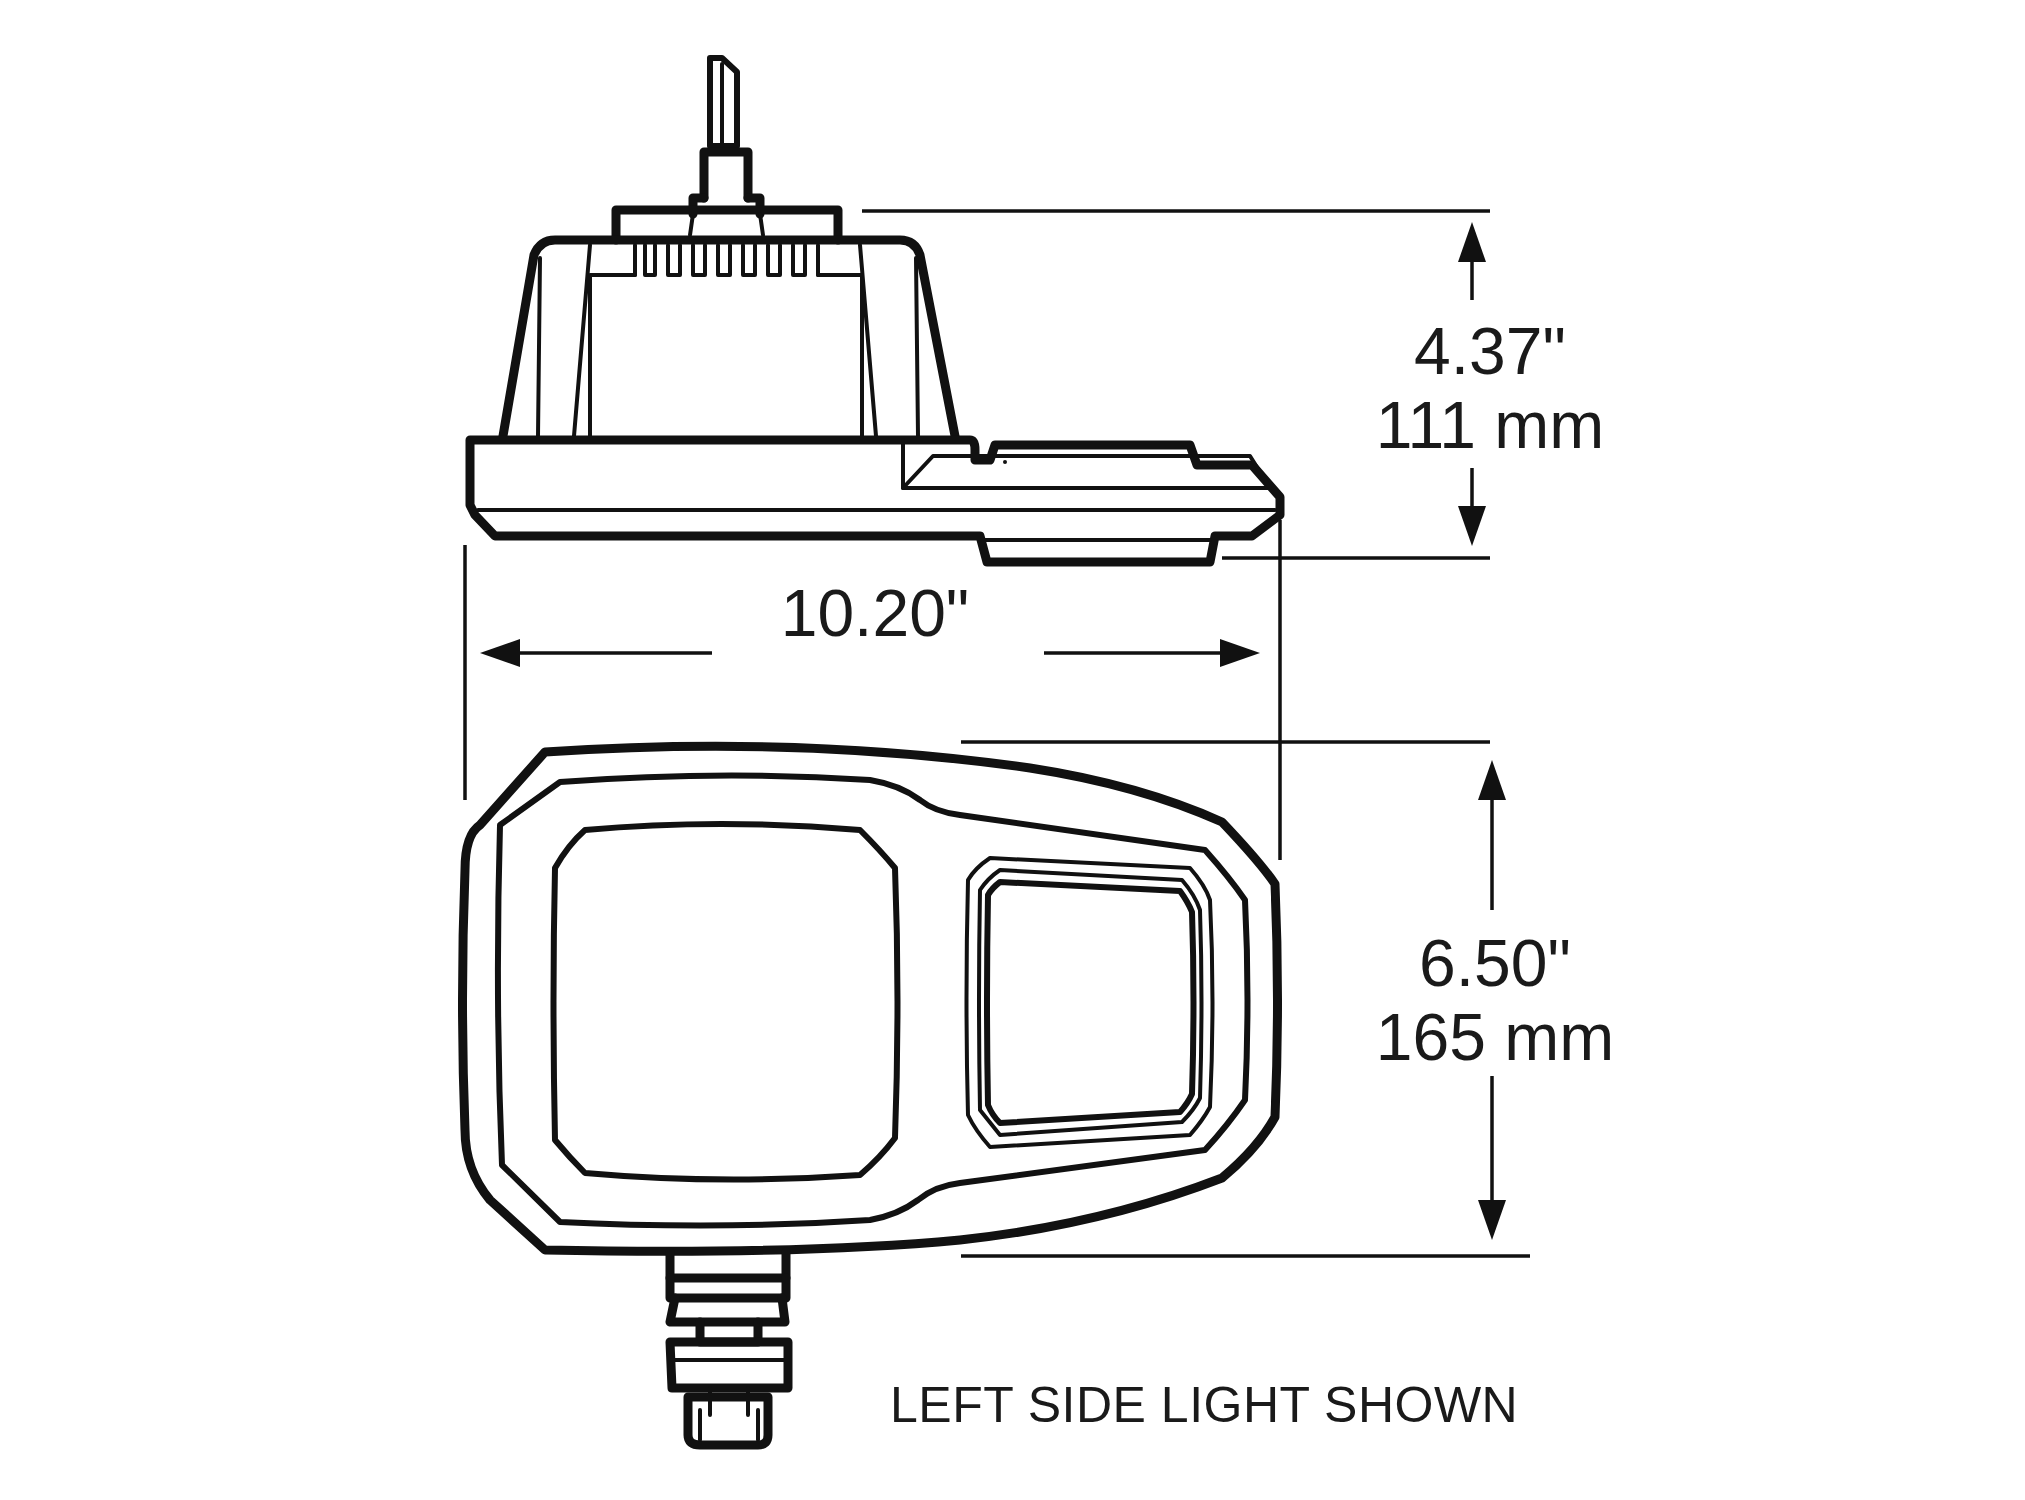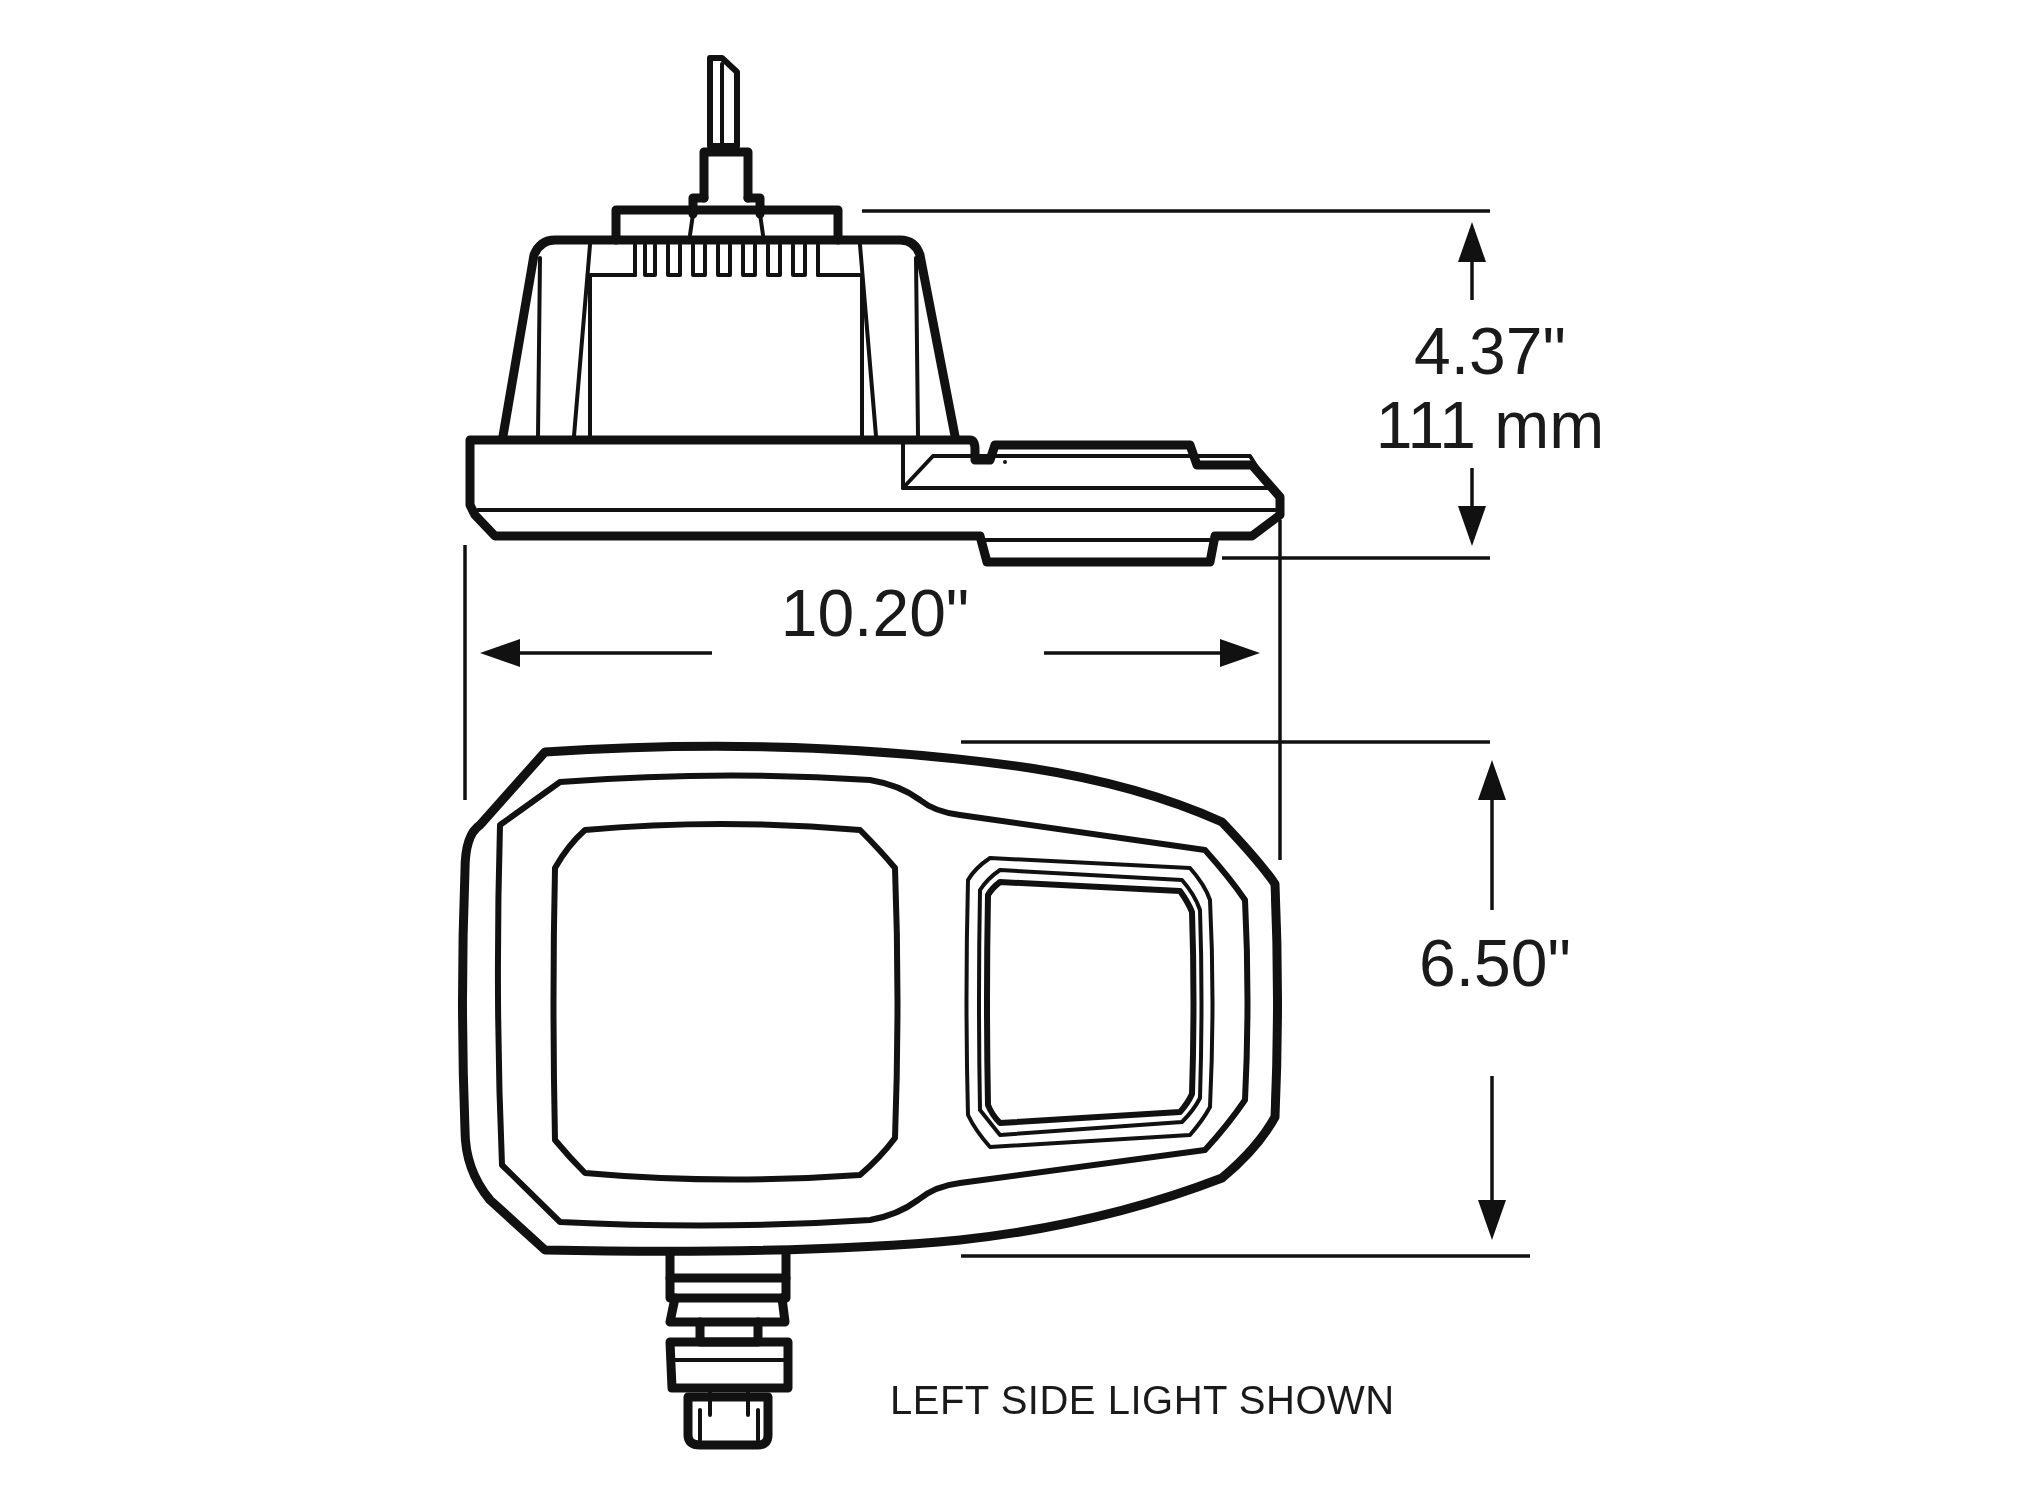--- a/index.html
+++ b/index.html
@@ -12,21 +12,21 @@
     .arrow { fill: #111111; stroke: none; }
     .label {
       position: absolute;
       font-family: "Liberation Sans", sans-serif;
       color: #1a1a1a;
       text-align: center;
       line-height: 1.0;
     }
     .dim-label { font-size: 66px; }
     .dim-label div { margin-bottom: 8px; }
-    .caption { font-size: 40px; letter-spacing: 0.5px; }
+    .caption { font-size: 50px; letter-spacing: 0.5px; }
   </style>
 </head>
 <body>
 
 <svg id="drawing" viewBox="0 0 2025 1500" xmlns="http://www.w3.org/2000/svg">
 
   <g>
 
     <path class="med" d="M710,58 L710,146 L737,146 L737,72 L722,58 Z"></path>
     <line class="thin" x1="722" y1="64" x2="722" y2="146"></line>
@@ -128,15 +128,16 @@
   <div>4.37"</div>
   <div>111 mm</div>
 </div>
 
 <div class="label dim-label" style="left:720px; top:580px; width:310px;">
   <div>10.20"</div>
 </div>
 
 <div class="label dim-label" style="left:1340px; top:930px; width:310px;">
   <div>6.50"</div>
+  <div>165 mm</div>
 </div>
 
 <div class="label caption" style="left:890px; top:1380px; width:640px; text-align:left;">LEFT SIDE LIGHT SHOWN</div>
 
 </body></html>

